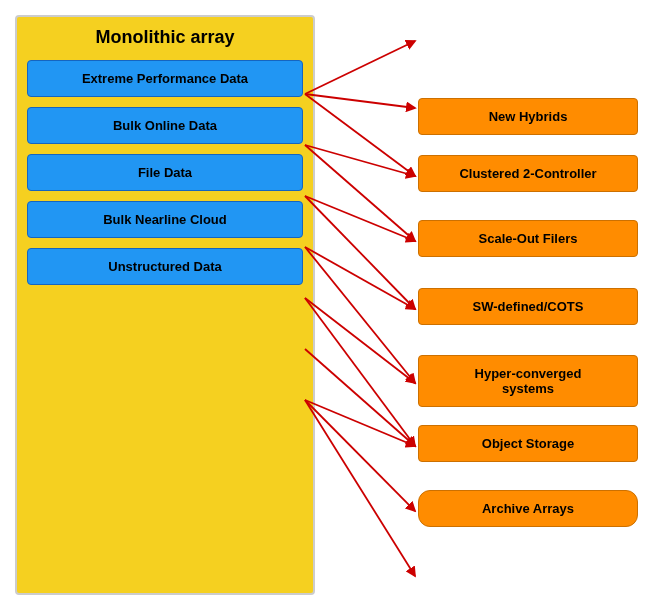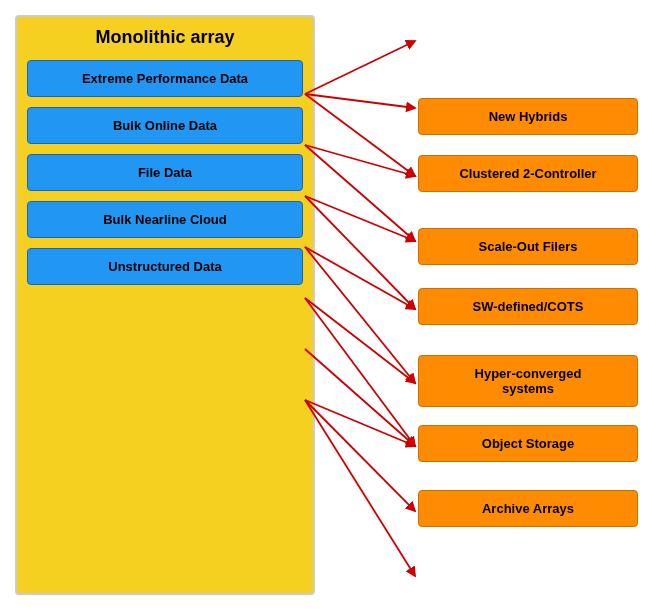--- a/index.html
+++ b/index.html
@@ -82,30 +82,30 @@
     <div class="data-item">File Data</div>
     <div class="data-item">Bulk Nearline Cloud</div>
     <div class="data-item">Unstructured Data</div>
   </div>
 
 
   <div class="right-box" style="top: 98px;">New Hybrids</div>
 
   <div class="right-box" style="top: 155px;">Clustered 2-Controller</div>
 
-  <div class="right-box" style="top: 228px;">Scale-Out Filers</div>
+  <div class="right-box" style="top: 220px;">Scale-Out Filers</div>
 
   <div class="right-box" style="top: 288px;">SW-defined/COTS</div>
 
   <div class="right-box" style="top: 355px; white-space: pre-line; margin-left: 8px;">Hyper-converged
 systems</div>
 
   <div class="right-box" style="top: 425px;">Object Storage</div>
 
-  <div class="right-box" style="top: 490px;">Archive Arrays</div>
+  <div class="right-box" style="top: 490px; border-radius: 12px;">Archive Arrays</div>
 
 
   <svg class="arrows-svg">
     <defs>
       <marker id="arrowhead" markerWidth="6" markerHeight="6" refX="5" refY="3" orient="auto">
         <polygon points="0 0, 6 3, 0 6" fill="#cc0000"></polygon>
       </marker>
     </defs>
 
     <line x1="305" y1="94" x2="415" y2="41" stroke="#cc0000" stroke-width="1.8" marker-end="url(#arrowhead)"></line>

